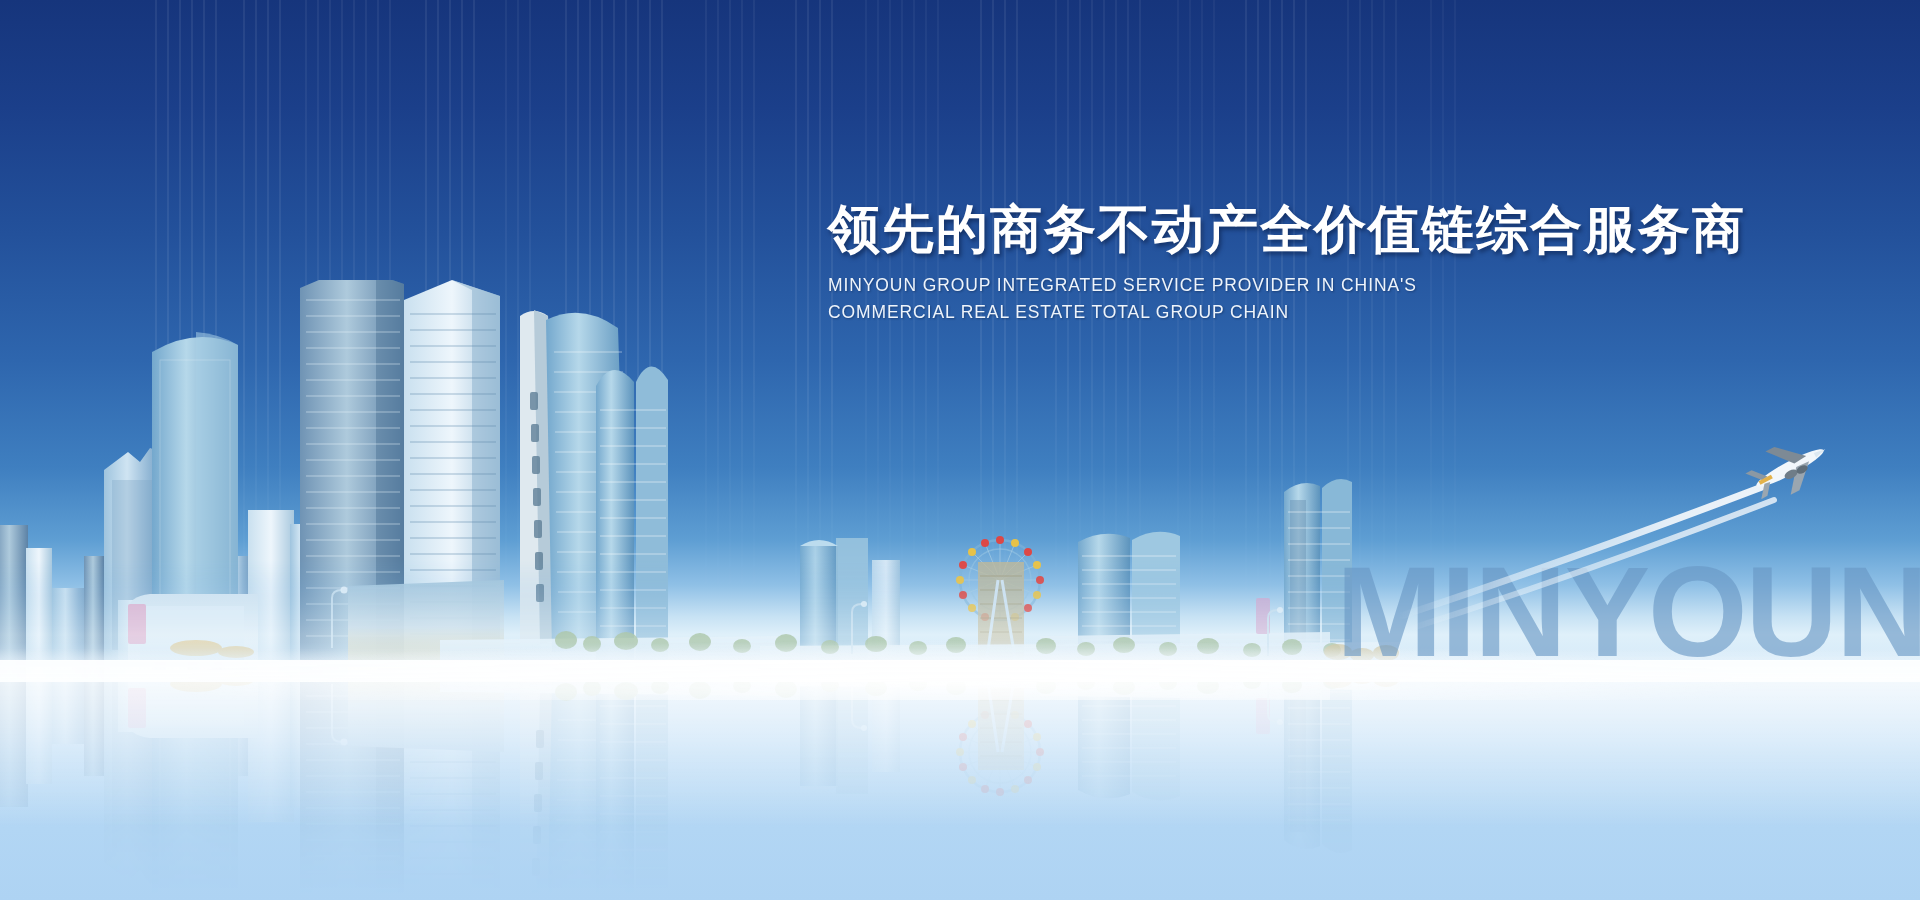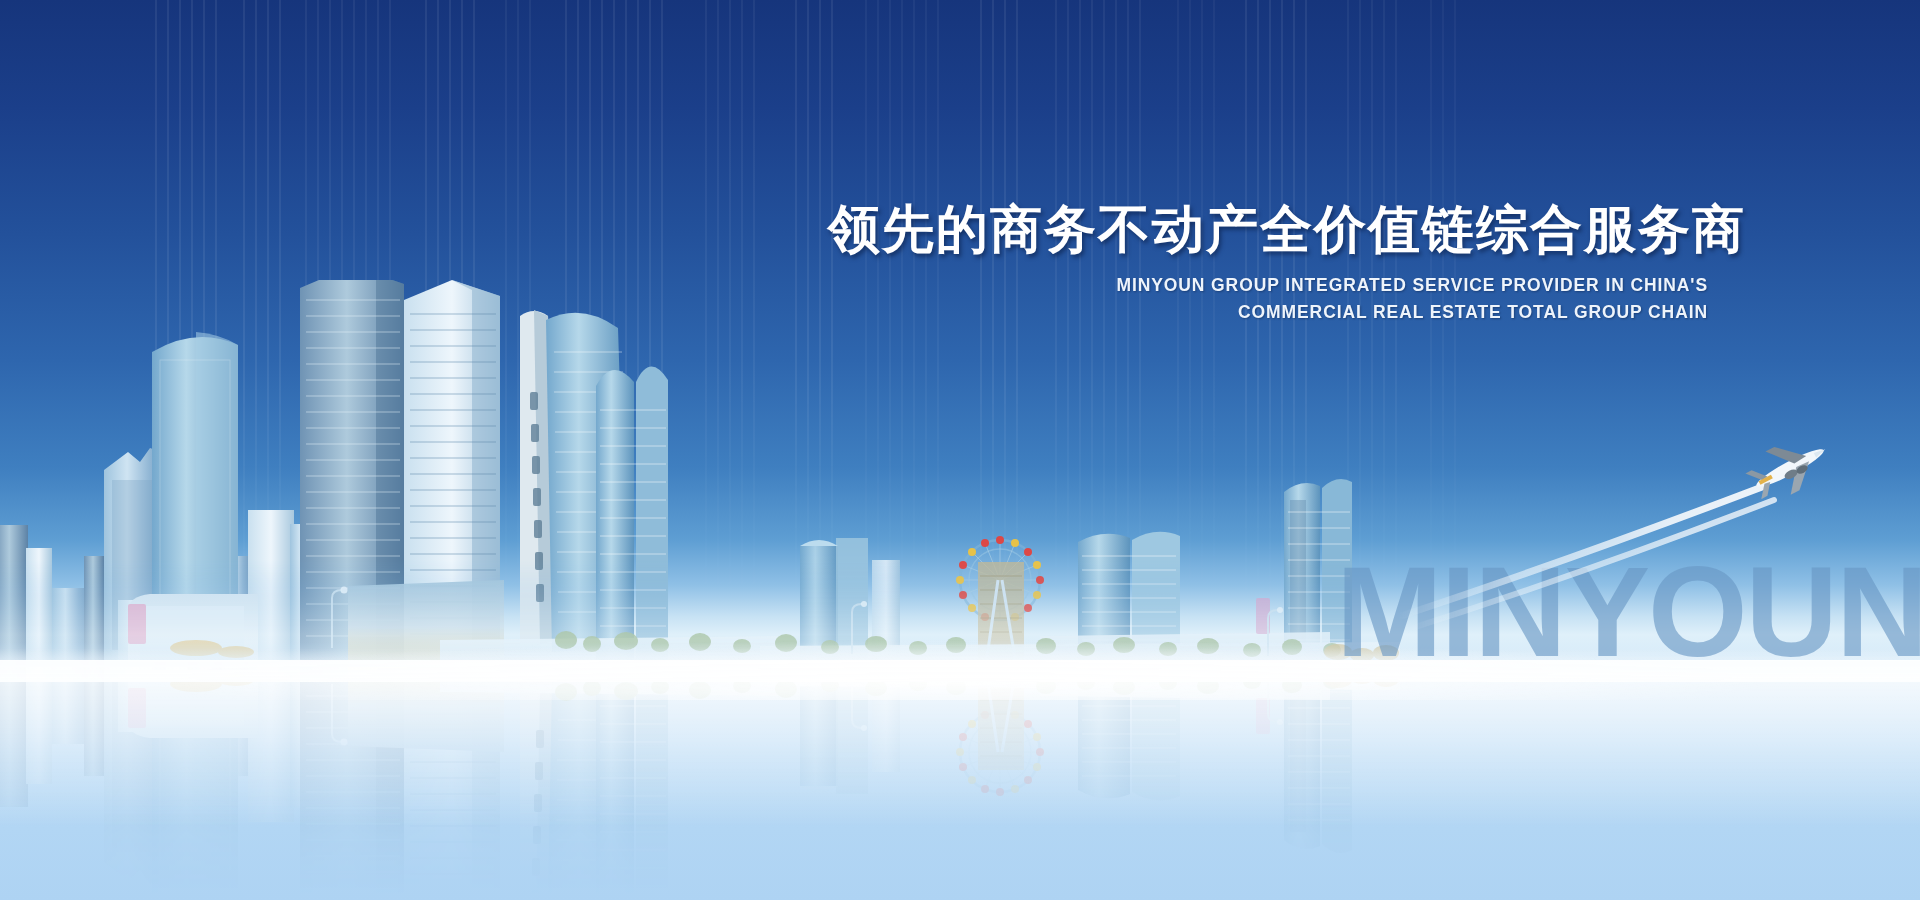--- a/index.html
+++ b/index.html
@@ -56,39 +56,39 @@
     pointer-events:none;
   }
 
   
   .city{position:absolute;left:0;top:0;width:1920px;height:900px;pointer-events:none;}
   .city svg{display:block;}
 
   
   .headline-block{
     position:absolute;left:828px;top:200px;width:880px;
-    text-align:right;
+    text-align:left;
   }
   .headline{
     margin:0;
     font-size:52px;
     font-weight:bold;
     letter-spacing:2px;
     color:#ffffff;
     line-height:1.12;
     text-shadow:2px 3px 4px rgba(8,24,60,.55);
     white-space:nowrap;
   }
   .subline{
     margin:14px 0 0 0;
     font-size:17.5px;
     letter-spacing:.9px;
     color:#eef4fb;
     line-height:1.55;
-    font-weight:700;
+    font-weight:400;
     text-shadow:1px 1px 2px rgba(8,24,60,.40);
   }
   .subline span{display:block;}
 
   
   .watermark{
     position:absolute;
     left:1336px;top:548px;
     font-size:128px;
     font-weight:bold;

